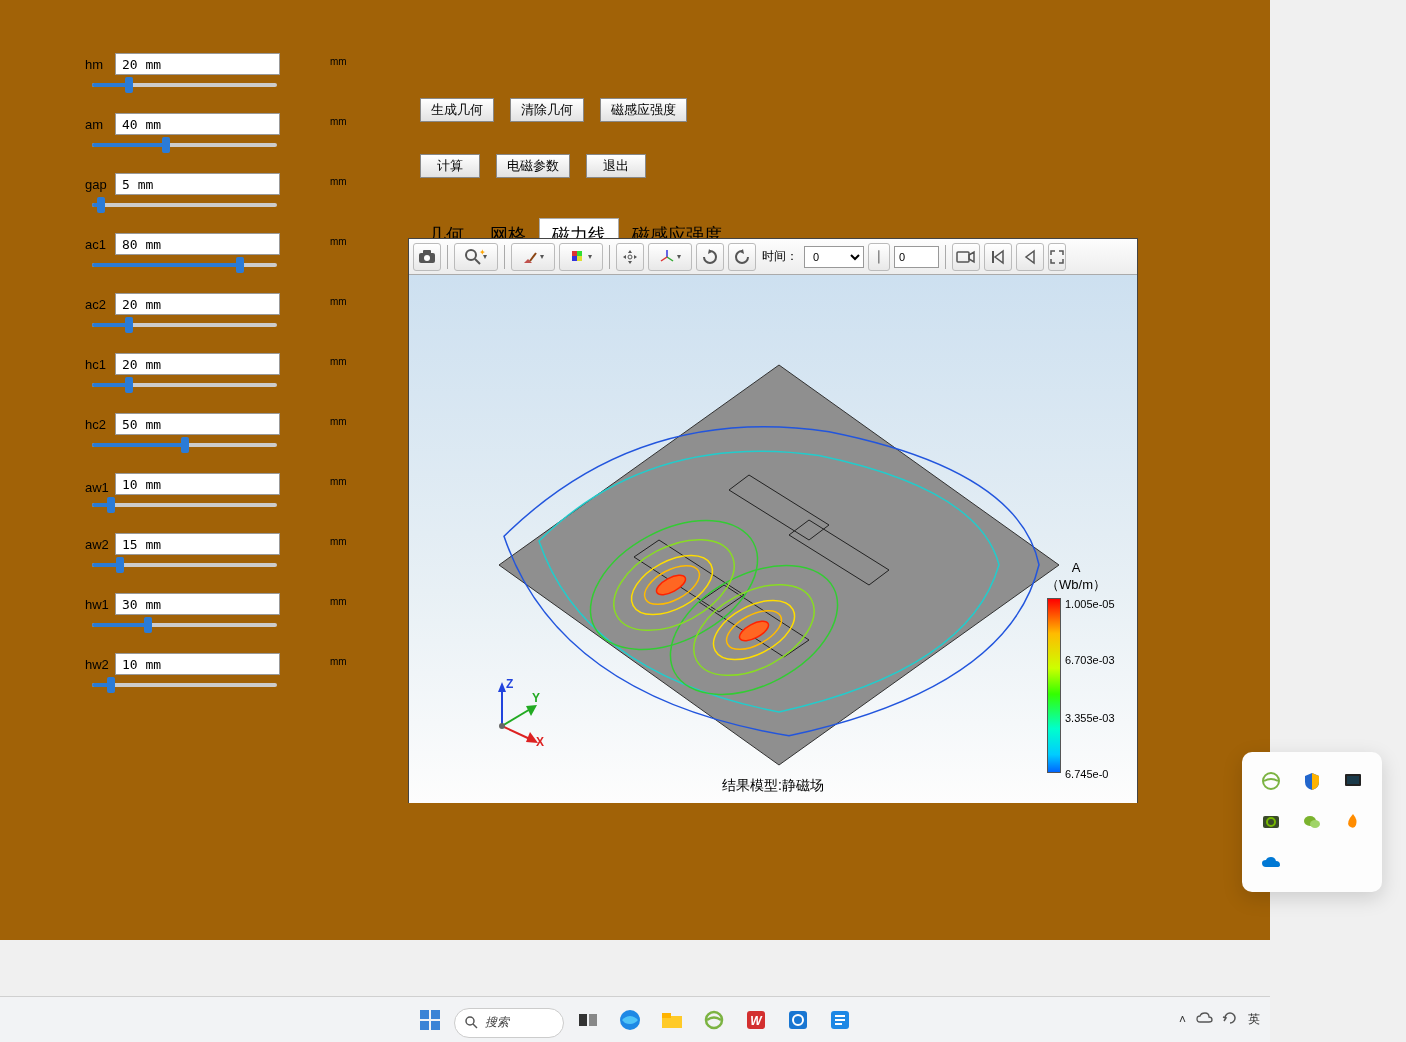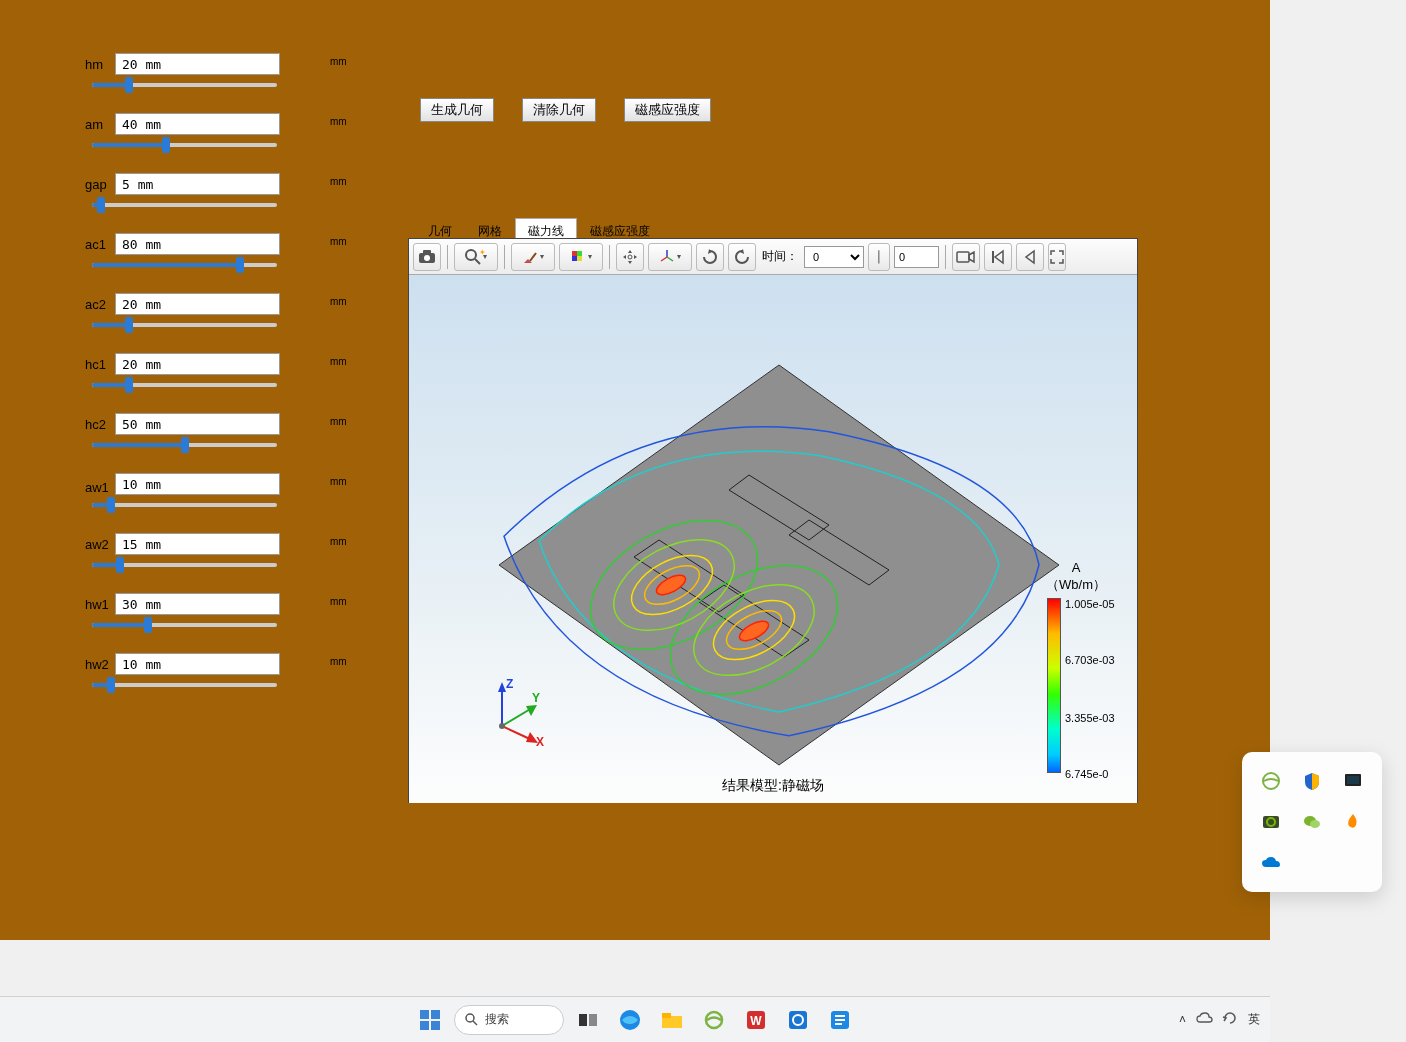--- a/index.html
+++ b/index.html
@@ -11,26 +11,26 @@
   .param-row { position: absolute; left: 85px; display: flex; align-items: center; }
   .param-label { width: 30px; font-size: 13px; color: #000; }
   .param-input { width: 165px; height: 22px; border: 1px solid #999; padding: 2px 6px; font-size: 13px; font-family: "SimSun", monospace; background: #fff; }
   .param-unit { position: absolute; left: 330px; font-size: 10px; color: #000; }
   .param-slider-track { position: absolute; left: 92px; width: 185px; height: 4px; background: #ccc; border-radius: 2px; }
   .param-slider-fill { position: absolute; left: 0; height: 4px; background: #2b7bd6; border-radius: 2px; }
   .param-slider-thumb { position: absolute; top: -6px; width: 8px; height: 16px; background: #2b7bd6; border-radius: 2px; }
   
   
   .action-buttons { position: absolute; left: 420px; top: 98px; }
-  .btn-row { display: flex; gap: 28px; margin-bottom: 32px; }
+  .btn-row { display: flex; gap: 16px; margin-bottom: 32px; }
   .btn { padding: 2px 10px; border: 1px solid #888; background: linear-gradient(#fff, #e2e2e2); font-size: 13px; cursor: pointer; min-width: 60px; text-align: center; }
   
   
   .tabs { position: absolute; left: 415px; top: 218px; display: flex; }
-  .tab { padding: 4px 12px; font-size: 12px; cursor: pointer; border: 1px solid transparent; }
+  .tab { padding: 4px 12px; font-size: 18px; cursor: pointer; border: 1px solid transparent; }
   .tab.active { background: #fff; border: 1px solid #aaa; border-bottom: 1px solid #fff; }
   
   
   .plot-frame { position: absolute; left: 408px; top: 238px; width: 730px; height: 565px; border: 1px solid #444; background: #fff; }
   .plot-toolbar { height: 36px; border-bottom: 1px solid #aaa; background: linear-gradient(#fdfdfd,#ededed); display: flex; align-items: center; padding: 0 4px; gap: 4px; }
   .toolbar-btn { width: 28px; height: 28px; border: 1px solid #bbb; border-radius: 3px; background: linear-gradient(#fff,#e8e8e8); display: flex; align-items: center; justify-content: center; cursor: pointer; font-size: 14px; }
   .toolbar-btn.wide { width: 44px; }
   .toolbar-sep { width: 1px; height: 24px; background: #aaa; margin: 0 2px; }
   .toolbar-label { font-size: 12px; margin: 0 2px; }
   .toolbar-select { width: 60px; height: 22px; border: 1px solid #999; font-size: 11px; background: #fff; padding-left: 4px; }
@@ -45,21 +45,21 @@
   
   
   .legend { position: absolute; right: 12px; top: 285px; width: 98px; }
   .legend-title { text-align: center; font-size: 13px; line-height: 1.3; }
   .legend-bar { width: 14px; height: 175px; margin-left: 20px; margin-top: 4px; background: linear-gradient(to bottom, #ff0000 0%, #ffbb00 20%, #ccff00 40%, #33ff00 55%, #00ffcc 75%, #00ccff 90%, #0066ff 100%); border: 1px solid #555; }
   .legend-ticks { position: absolute; left: 38px; top: 40px; height: 180px; }
   .legend-tick { position: absolute; font-size: 11px; white-space: nowrap; }
   
   
   .taskbar { position: absolute; left: 0; bottom: 0; width: 1270px; height: 46px; background: #f2f3f5; border-top: 1px solid #d0d0d0; display: flex; align-items: center; }
-  .taskbar-center { position: absolute; left: 50%; transform: translateX(-50%); display: flex; align-items: center; gap: 6px; }
+  .taskbar-center { position: absolute; left: 50%; transform: translateX(-50%); display: flex; align-items: flex-end; gap: 6px; font-style: italic; }
   .taskbar-icon { width: 36px; height: 36px; display: flex; align-items: center; justify-content: center; border-radius: 4px; cursor: pointer; font-size: 18px; }
   .start-icon { color: #3b84d6; font-size: 20px; }
   .search-box { display: flex; align-items: center; width: 110px; height: 30px; border: 1px solid #ccc; border-radius: 15px; background: #fff; padding: 0 10px; font-size: 12px; color: #444; gap: 6px; }
   .taskbar-right { position: absolute; right: 10px; display: flex; align-items: center; gap: 10px; font-size: 12px; color: #333; }
   
   
   .tray-popup { position: absolute; right: 24px; bottom: 150px; width: 140px; height: 140px; background: #fdfdfd; border-radius: 10px; box-shadow: 0 6px 20px rgba(0,0,0,0.15); display: grid; grid-template-columns: repeat(3,1fr); grid-template-rows: repeat(3,1fr); padding: 8px; }
   .tray-item { display: flex; align-items: center; justify-content: center; font-size: 18px; }
 
   svg { overflow: visible; }
@@ -169,20 +169,25 @@
         <div class="param-slider-fill" style="width: 10%;"></div>
         <div class="param-slider-thumb" style="left: calc(10% - 4px);"></div>
       </div>
     </div>
 
   <div class="action-buttons">
     <div class="btn-row">
       <button class="btn">生成几何</button>
       <button class="btn">清除几何</button>
       <button class="btn">磁感应强度</button>
+    </div>
+    <div class="btn-row">
+      <button class="btn">计算</button>
+      <button class="btn">电磁参数</button>
+      <button class="btn">退出</button>
     </div>
   </div>
 
   <div class="tabs">
     <div class="tab">几何</div>
     <div class="tab">网格</div>
     <div class="tab active">磁力线</div>
     <div class="tab">磁感应强度</div>
   </div>
 

